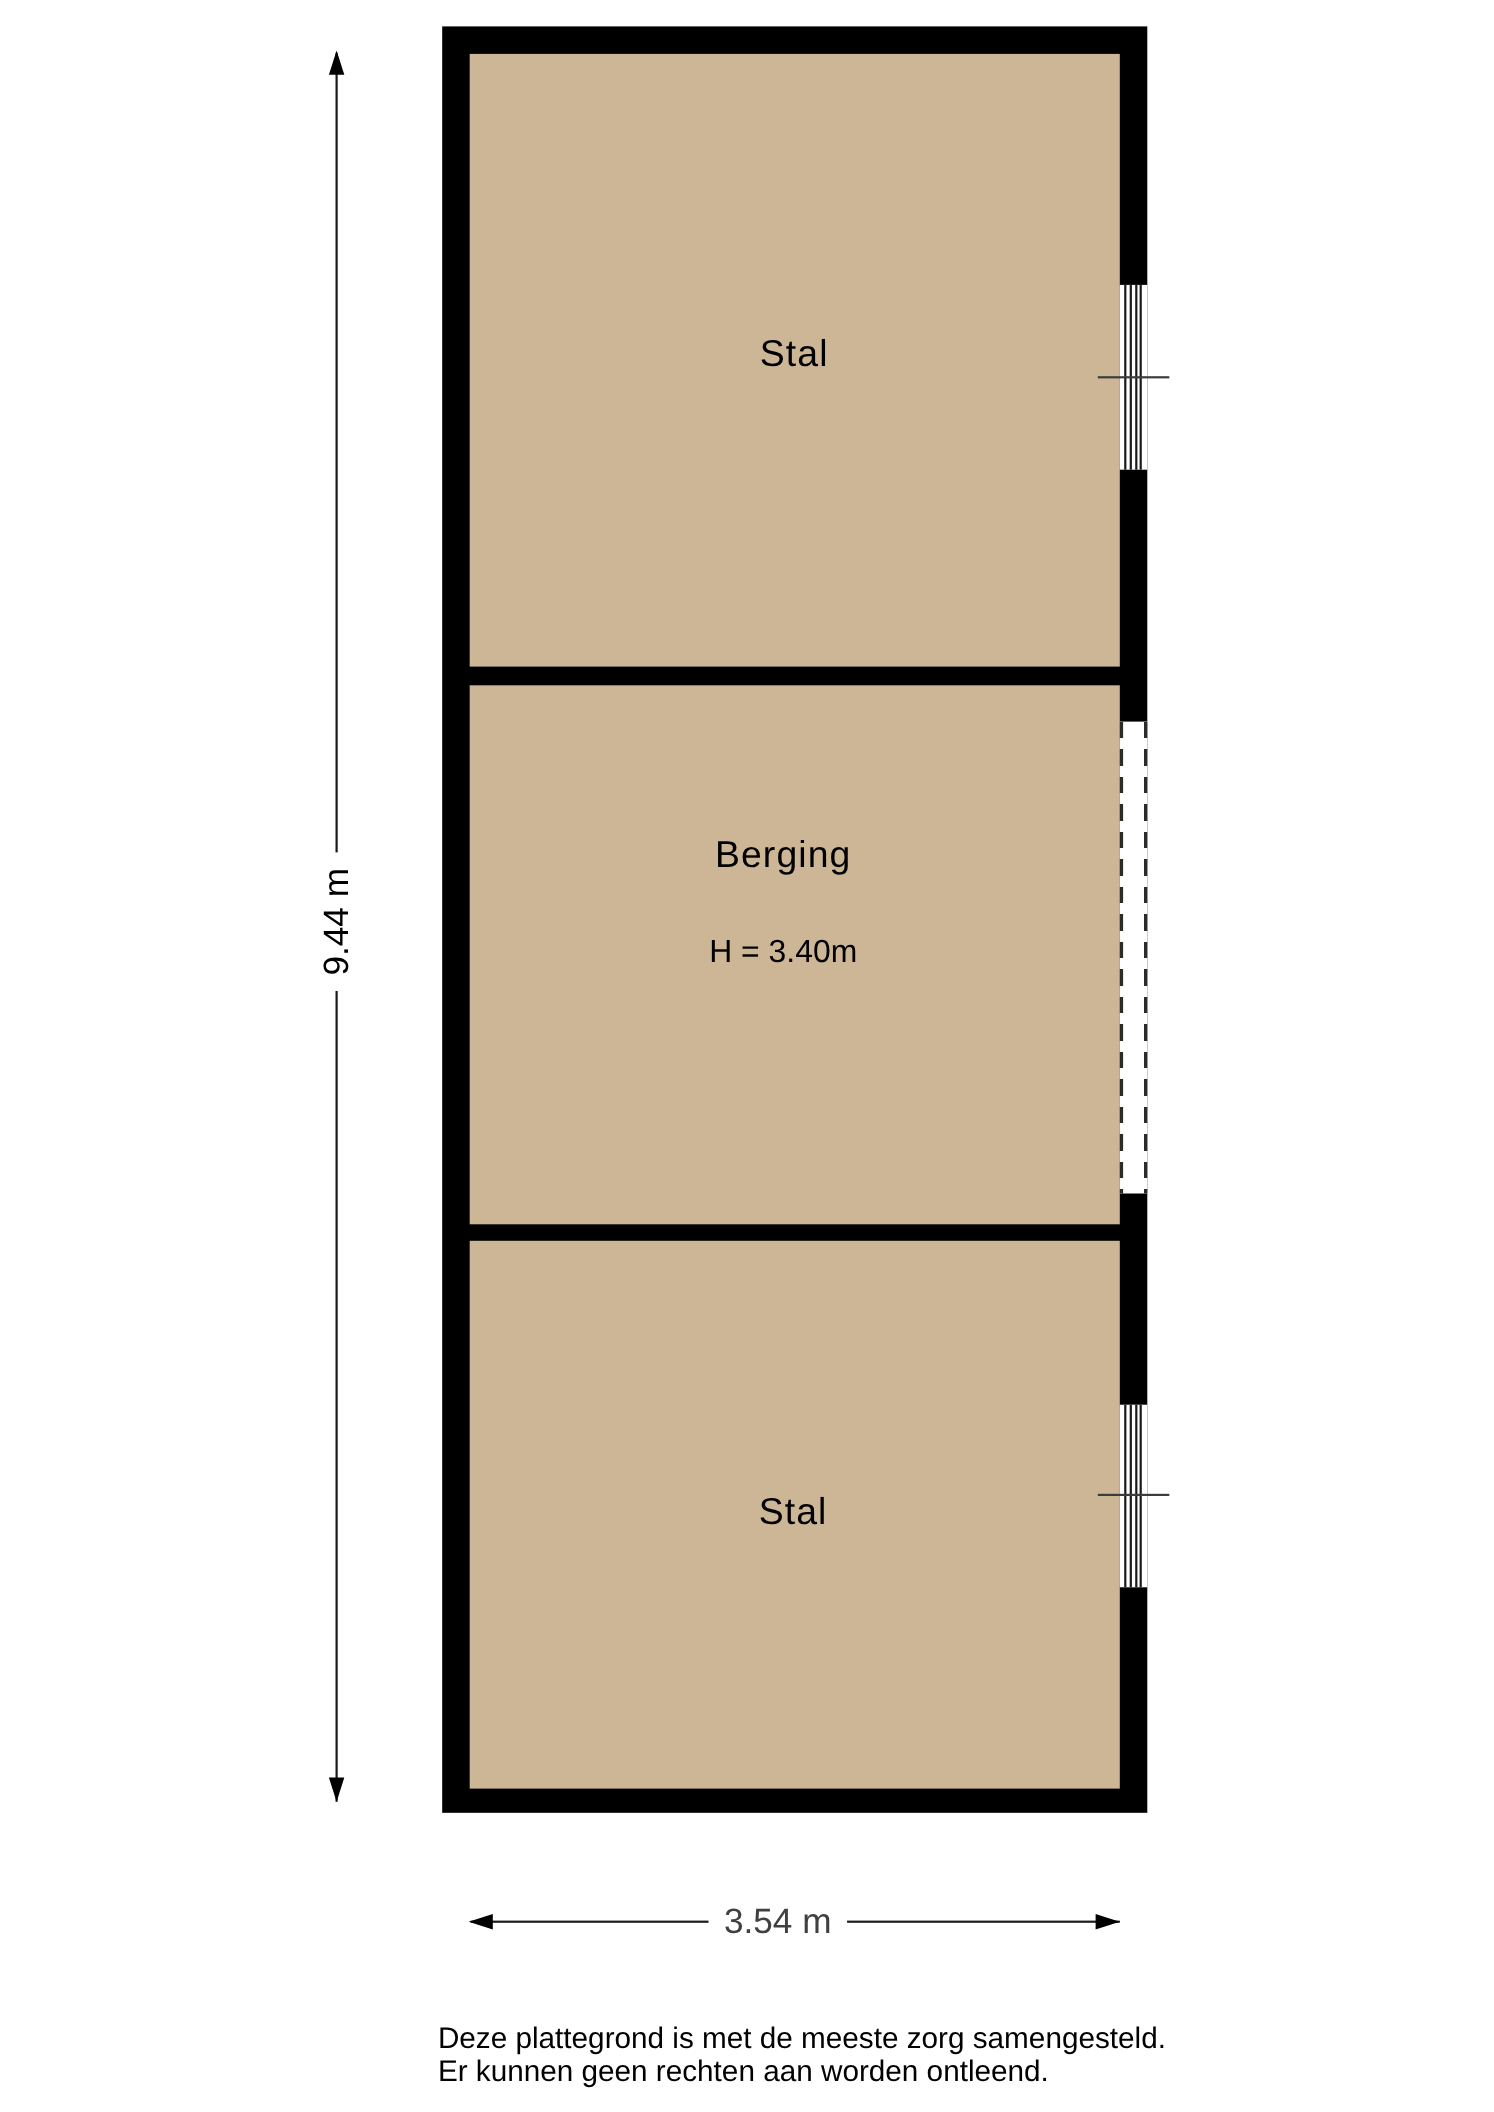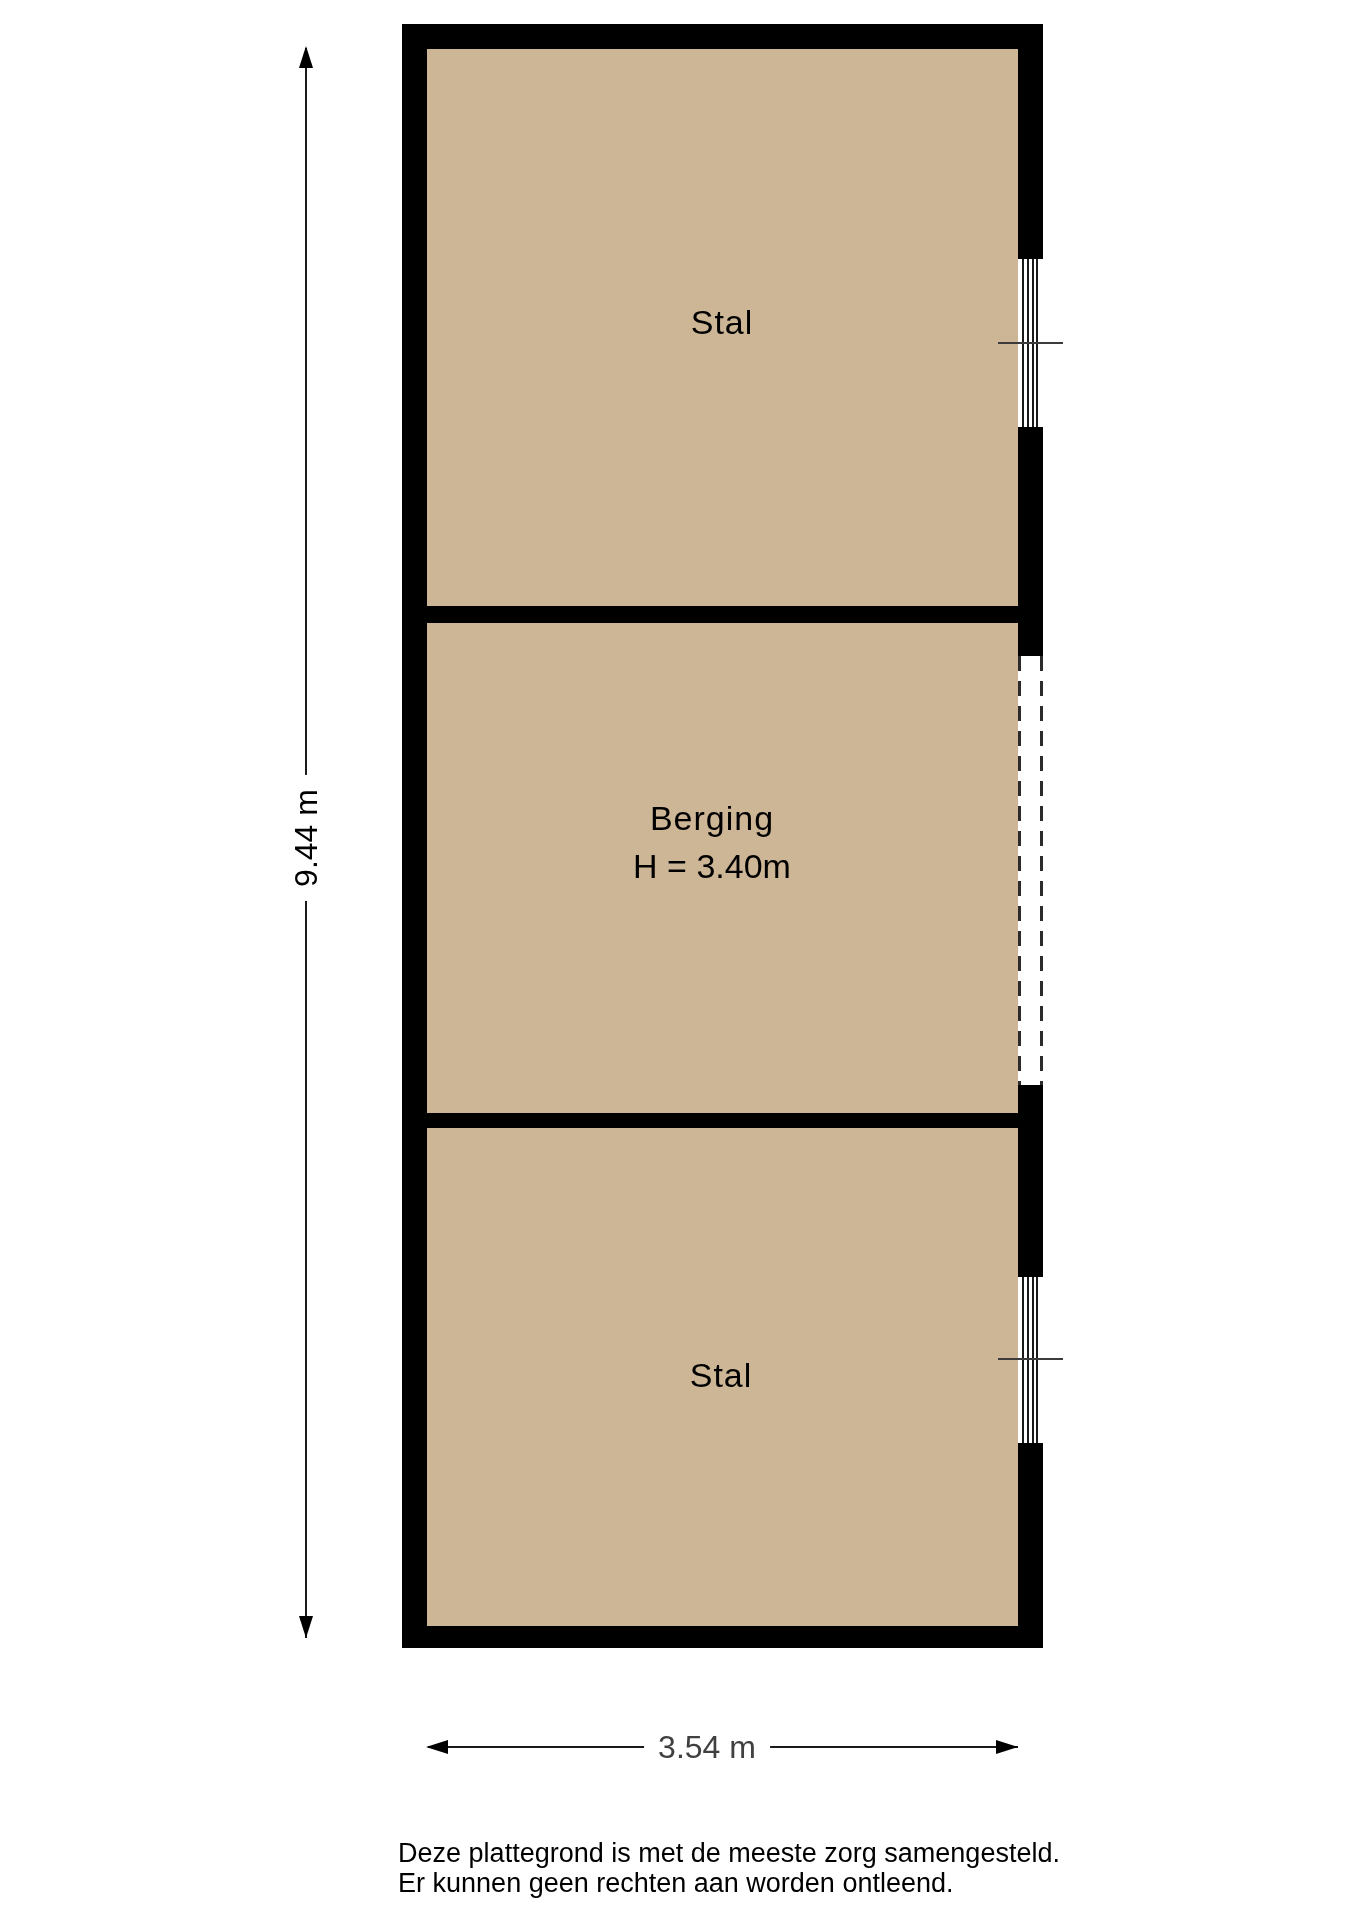--- a/index.html
+++ b/index.html
@@ -33,22 +33,22 @@
   
   .room-label {
     transform: translate(-50%, -50%);
     font-size: 34px;
     letter-spacing: 1px;
     color: #000000;
     white-space: nowrap;
     text-align: right;
   }
   .lbl-stal-top    { left: 722px; top: 322px; }
-  .lbl-berging     { left: 712px; top: 818px; }
-  .lbl-berging-h   { left: 712px; top: 866px; font-size: 34px; letter-spacing: 0; }
+  .lbl-berging     { left: 712px; top: 778px; }
+  .lbl-berging-h   { left: 712px; top: 866px; font-size: 29px; letter-spacing: 0; }
   .lbl-stal-bottom { left: 721px; top: 1375px; }
 
   
   .window-opening {
     left: 1018px;
     width: 25px;
     background: #ffffff;
   }
   .win-top    { top: 259px;  height: 168px; }
   .win-bottom { top: 1277px; height: 166px; }

